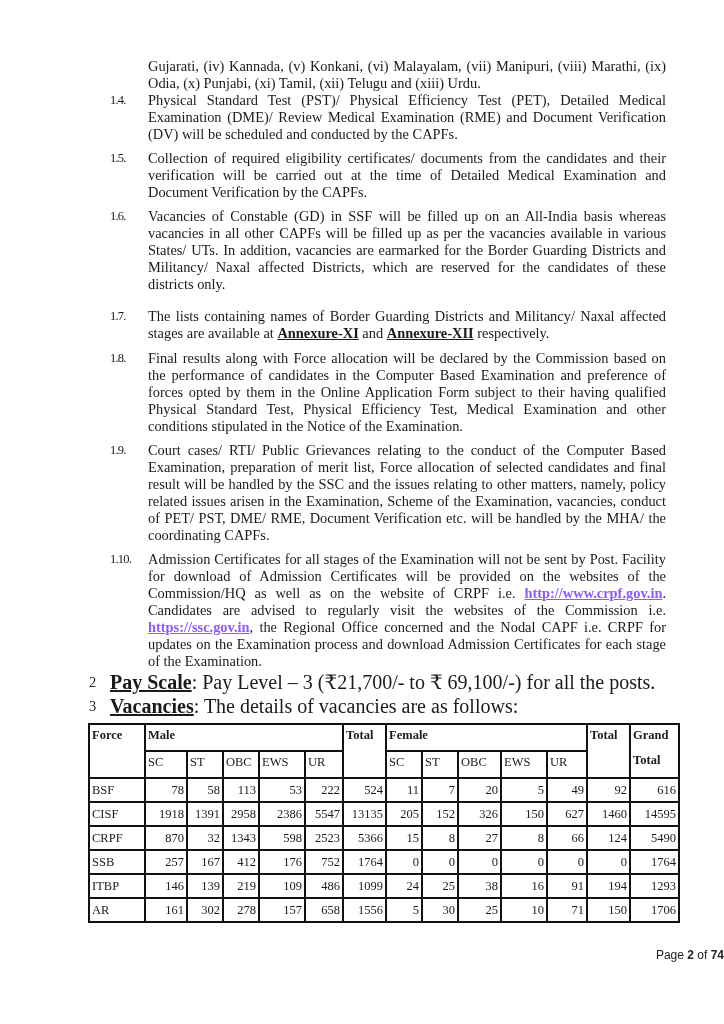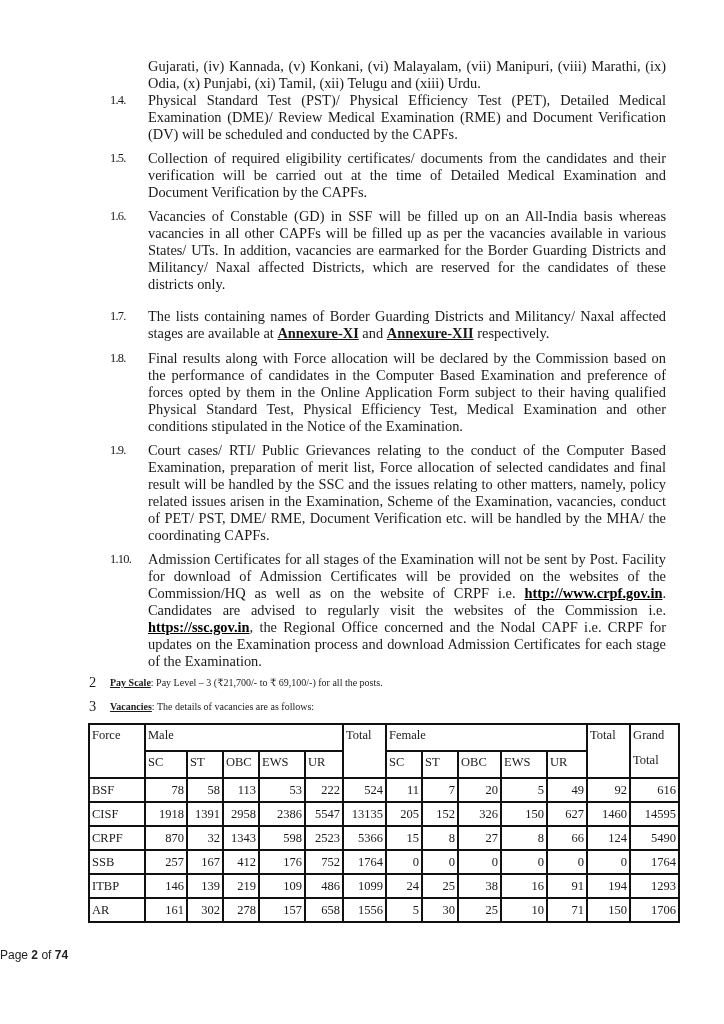--- a/index.html
+++ b/index.html
@@ -12,38 +12,38 @@
   .para {
     position: absolute; left: 148px; width: 518px;
     font-size: 14.4px; line-height: 17px; text-align: justify;
     text-align-last: left;
   }
   .num {
     position: absolute; left: 110px; font-size: 12.5px; line-height: 17px;
     letter-spacing: -0.8px;
   }
   .bold-u { font-weight: bold; text-decoration: underline; }
-  .link { color: #000000; font-weight: bold; text-decoration: underline; }
+  .link { color: #8b5cf6; font-weight: bold; text-decoration: underline; }
   .sec-num { position: absolute; left: 89px; font-size: 14.4px; line-height: 17px; }
-  .sec-line { position: absolute; left: 110px; font-size: 10px; line-height: 17px; white-space: nowrap; }
+  .sec-line { position: absolute; left: 110px; font-size: 20px; line-height: 17px; white-space: nowrap; }
   table.vac {
     position: absolute; left: 88px; top: 723px; width: 590px;
     border-collapse: collapse; font-size: 12.5px; table-layout: fixed;
   }
   table.vac td {
     border: 2px solid #111; padding: 0 2px; height: 22px; line-height: 14px;
     vertical-align: top; padding-top: 3px;
   }
   table.vac td.n { text-align: right; vertical-align: middle; padding-top: 0; }
-  table.vac td.h { font-weight: normal; margin-top: 6px; }
+  table.vac td.h { font-weight: bold; margin-top: 6px; }
   table.vac td.sub { font-weight: normal; }
   table.vac tr.data td { height: 22px; }
   table.vac td.lbl { vertical-align: middle; padding-top: 0; }
   .footer {
-    position: absolute; left: 0; width: 724px; top: 948px; text-align: left;
+    position: absolute; left: 0; width: 724px; top: 948px; text-align: right;
     font-family: "Liberation Sans", "DejaVu Sans", sans-serif; font-size: 12px; color: #222;
   }
   .footer b { font-weight: bold; }
 </style>
 </head>
 <body>
 
 <div class="page">
 
   <div class="para" style="top:58px;">Gujarati, (iv) Kannada, (v) Konkani, (vi) Malayalam, (vii) Manipuri, (viii) Marathi, (ix) Odia, (x) Punjabi, (xi) Tamil, (xii) Telugu and (xiii) Urdu.</div>

